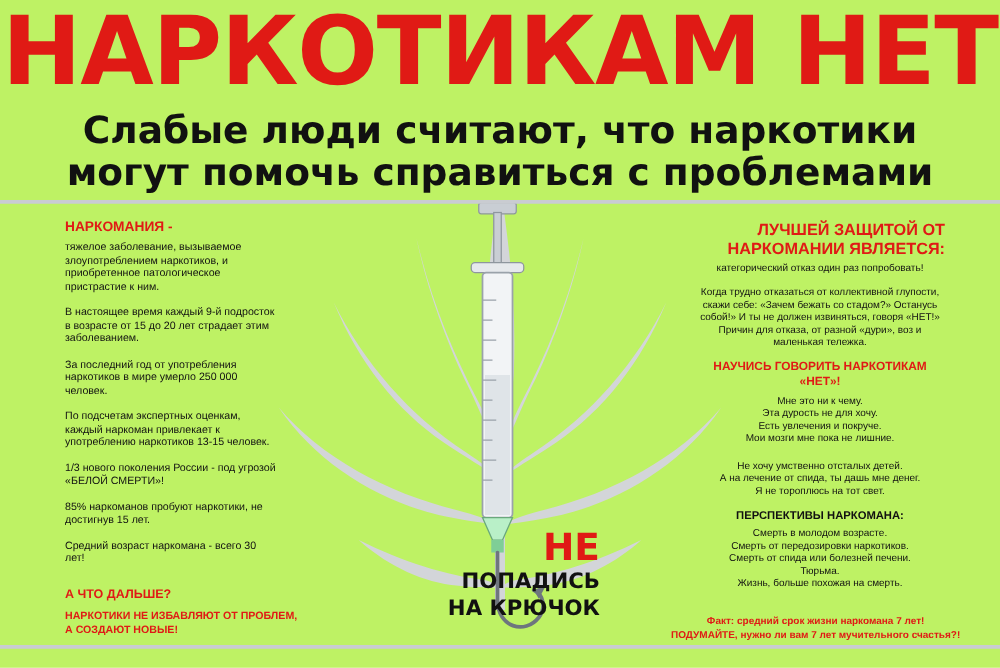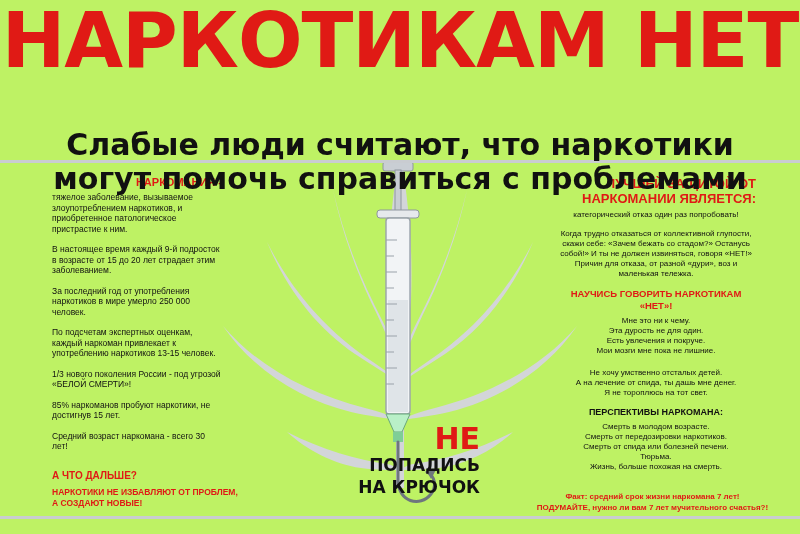--- a/index.html
+++ b/index.html
@@ -33,21 +33,20 @@
   .subhead{
     position:absolute;
     top:88px;left:0;width:800px;
     text-align:center;
     font-family:"DejaVu Sans", sans-serif;
     font-weight:bold;
     font-size:30px;
     line-height:34px;
     color:#111;
     z-index:6;
-    margin-top:40px;
   }
   .subhead div{white-space:nowrap;}
   .rule{
     position:absolute;
     left:0;width:800px;height:3px;
     background:#c9ccd1;
     z-index:2;
   }
   .rule.r1{top:160px;}
   .rule.r2{top:516px;}
@@ -70,21 +69,20 @@
     left:556px;top:176px;width:200px;
     z-index:5;
     text-align:center;
   }
   .hdr-red{
     color:#e01a15;
     font-weight:bold;
     font-size:11px;
     line-height:13px;
     margin:0 0 3px 0;
-    text-align:right;
   }
   .hdr-red-c{
     color:#e01a15;
     font-weight:bold;
     font-size:13px;
     line-height:15px;
     margin:0 0 4px 0;
     text-align:right;
   }
   .para{
@@ -263,21 +261,21 @@
     <p class="foot-a">НАРКОТИКИ НЕ ИЗБАВЛЯЮТ ОТ ПРОБЛЕМ, А СОЗДАЮТ НОВЫЕ!</p>
   </div>
 
   <div class="col-right">
     <p class="hdr-red-c">ЛУЧШЕЙ ЗАЩИТОЙ ОТ НАРКОМАНИИ ЯВЛЯЕТСЯ:</p>
     <p class="para-c">категорический отказ один раз попробовать!</p>
     <p class="para-c">Когда трудно отказаться от коллективной глупости, скажи себе: «Зачем бежать со стадом?» Останусь собой!» И ты не должен извиняться, говоря «НЕТ!» Причин для отказа, от разной «дури», воз и маленькая тележка.</p>
 
     <p class="sec-red-c">НАУЧИСЬ ГОВОРИТЬ НАРКОТИКАМ «НЕТ»!</p>
     <p class="para-c" style="margin-bottom:0">Мне это ни к чему.</p>
-    <p class="para-c" style="margin-bottom:0">Эта дурость не для один.</p>
+    <p class="para-c" style="margin-bottom:0">Эта дурость не для хочу.</p>
     <p class="para-c" style="margin-bottom:0">Есть увлечения и покруче.</p>
     <p class="para-c" style="margin-bottom:12px">Мои мозги мне пока не лишние.</p>
     <p class="para-c" style="margin-bottom:0">Не хочу умственно отсталых детей.</p>
     <p class="para-c" style="margin-bottom:0">А на лечение от спида, ты дашь мне денег.</p>
     <p class="para-c">Я не тороплюсь на тот свет.</p>
 
     <p class="sec-dark-c">ПЕРСПЕКТИВЫ НАРКОМАНА:</p>
     <p class="para-c" style="margin-bottom:0">Смерть в молодом возрасте.</p>
     <p class="para-c" style="margin-bottom:0">Смерть от передозировки наркотиков.</p>
     <p class="para-c" style="margin-bottom:0">Смерть от спида или болезней печени.</p>

